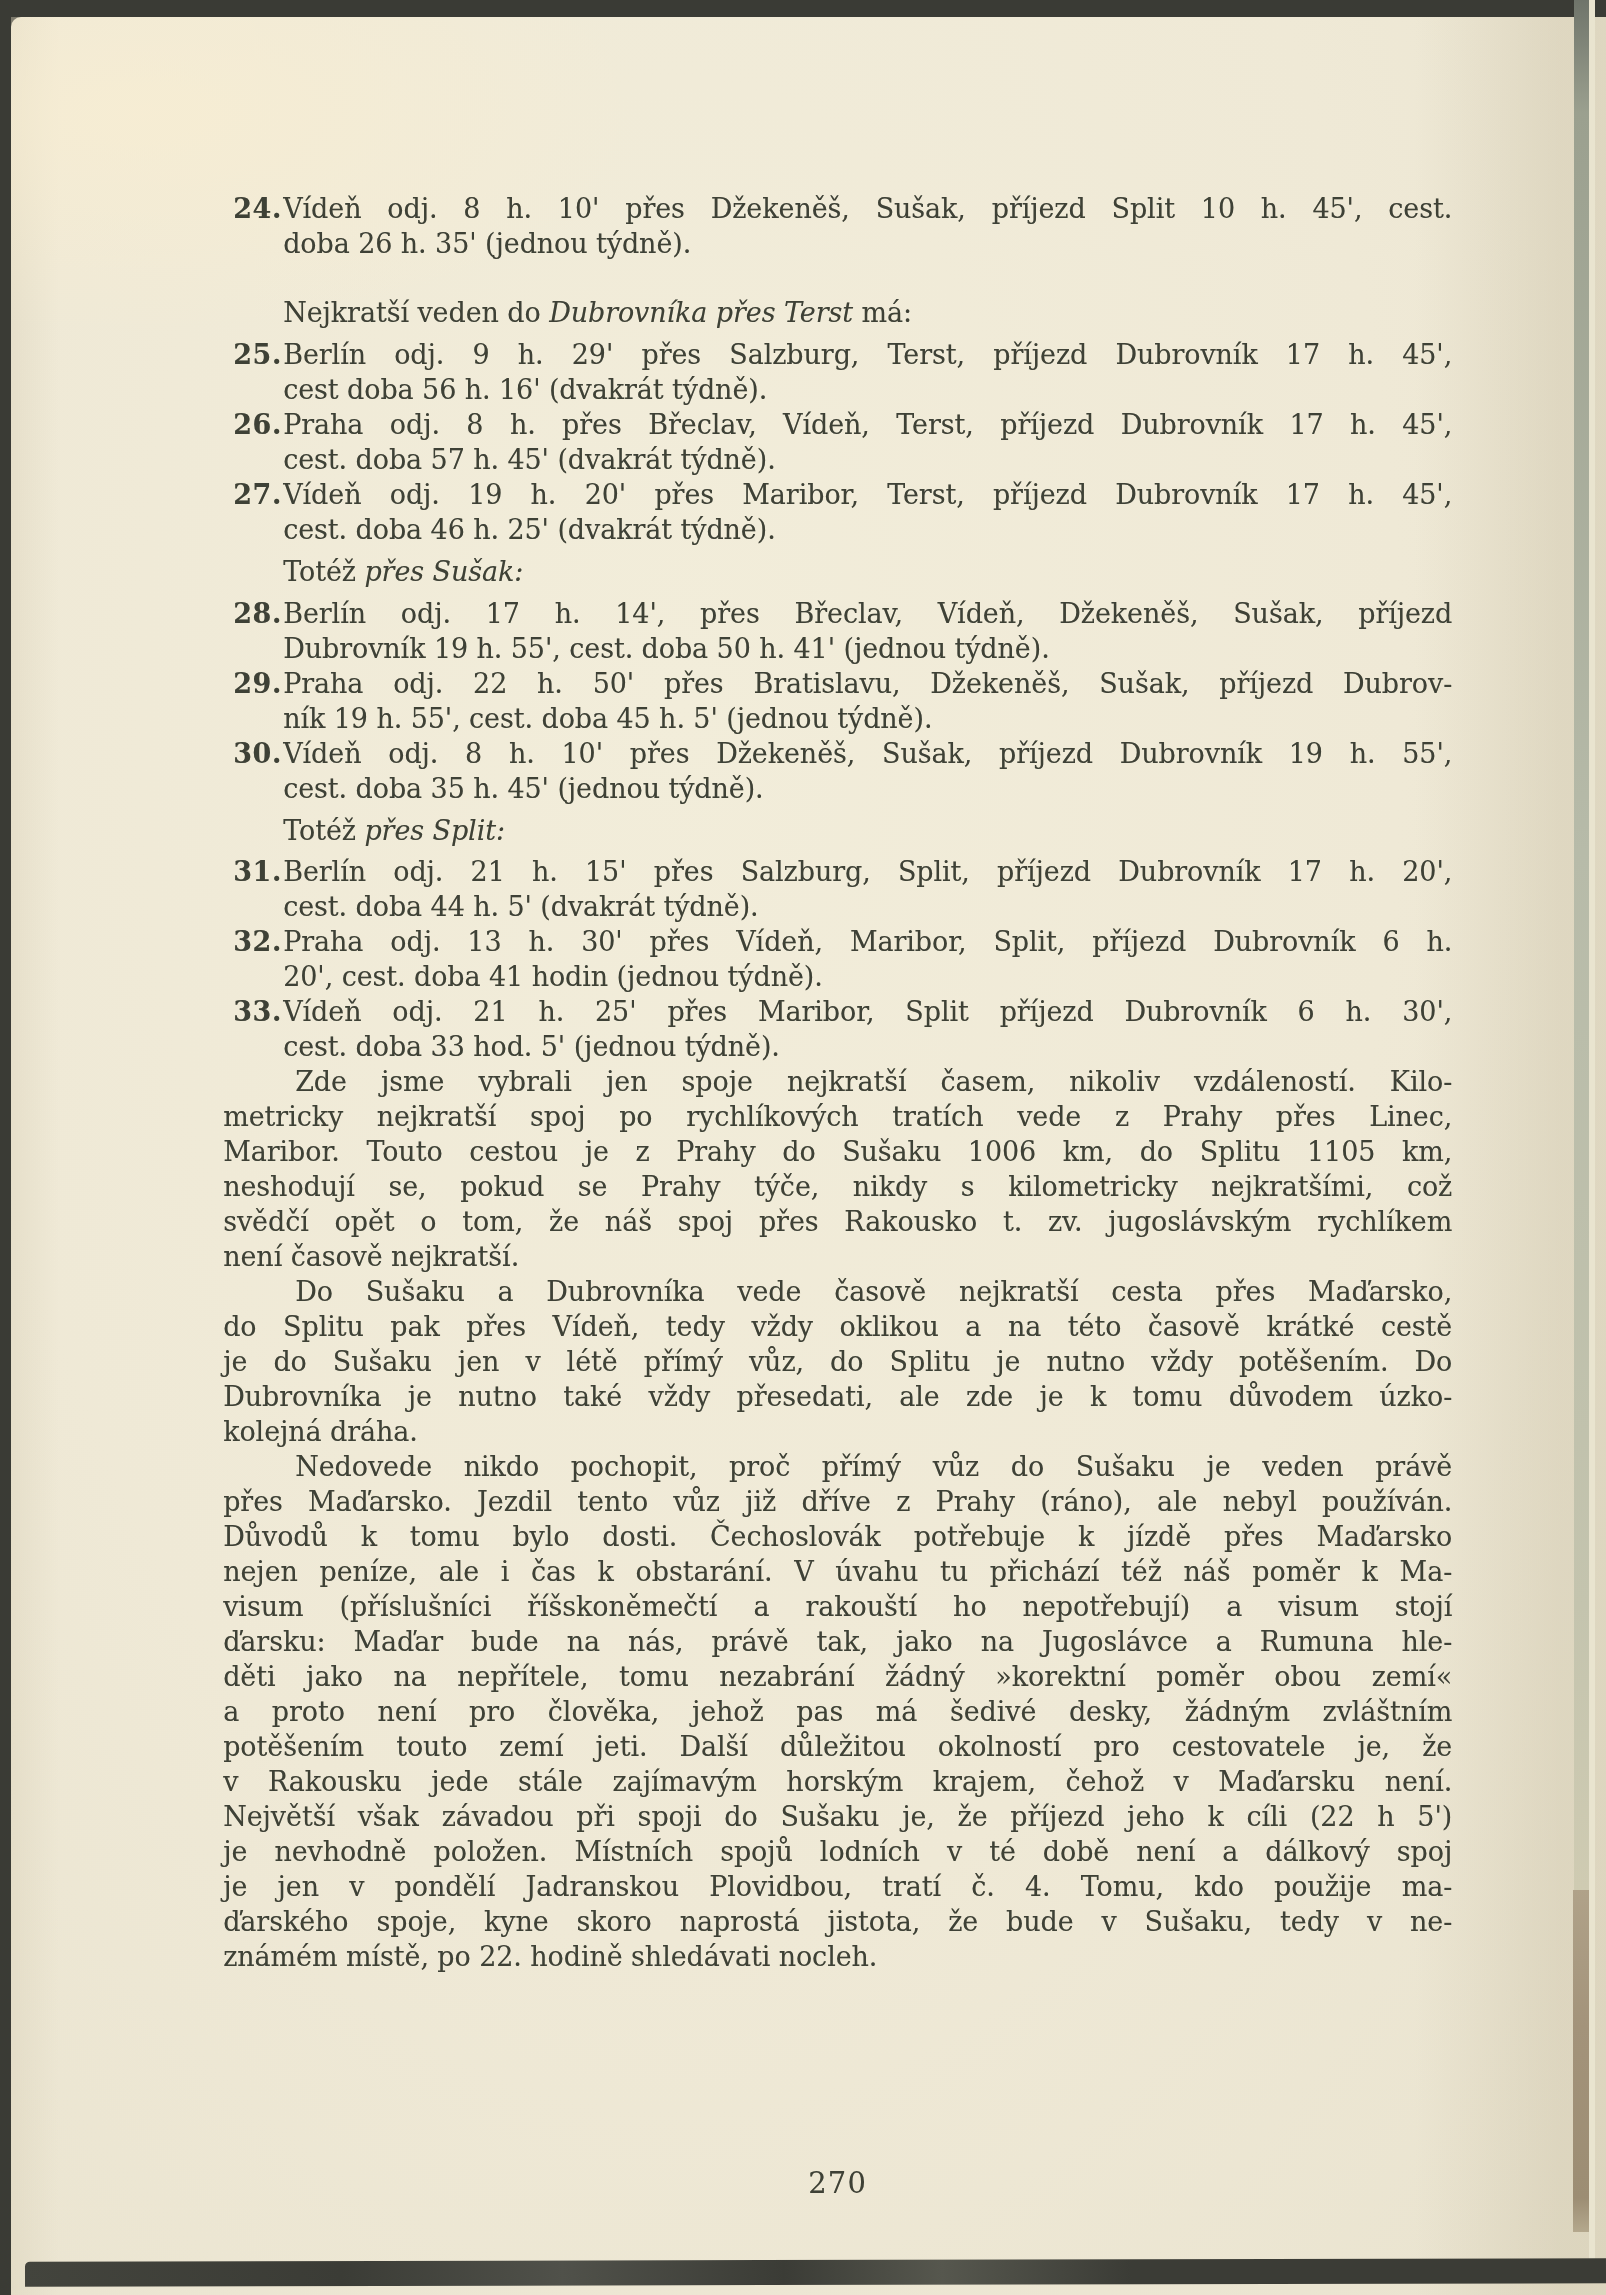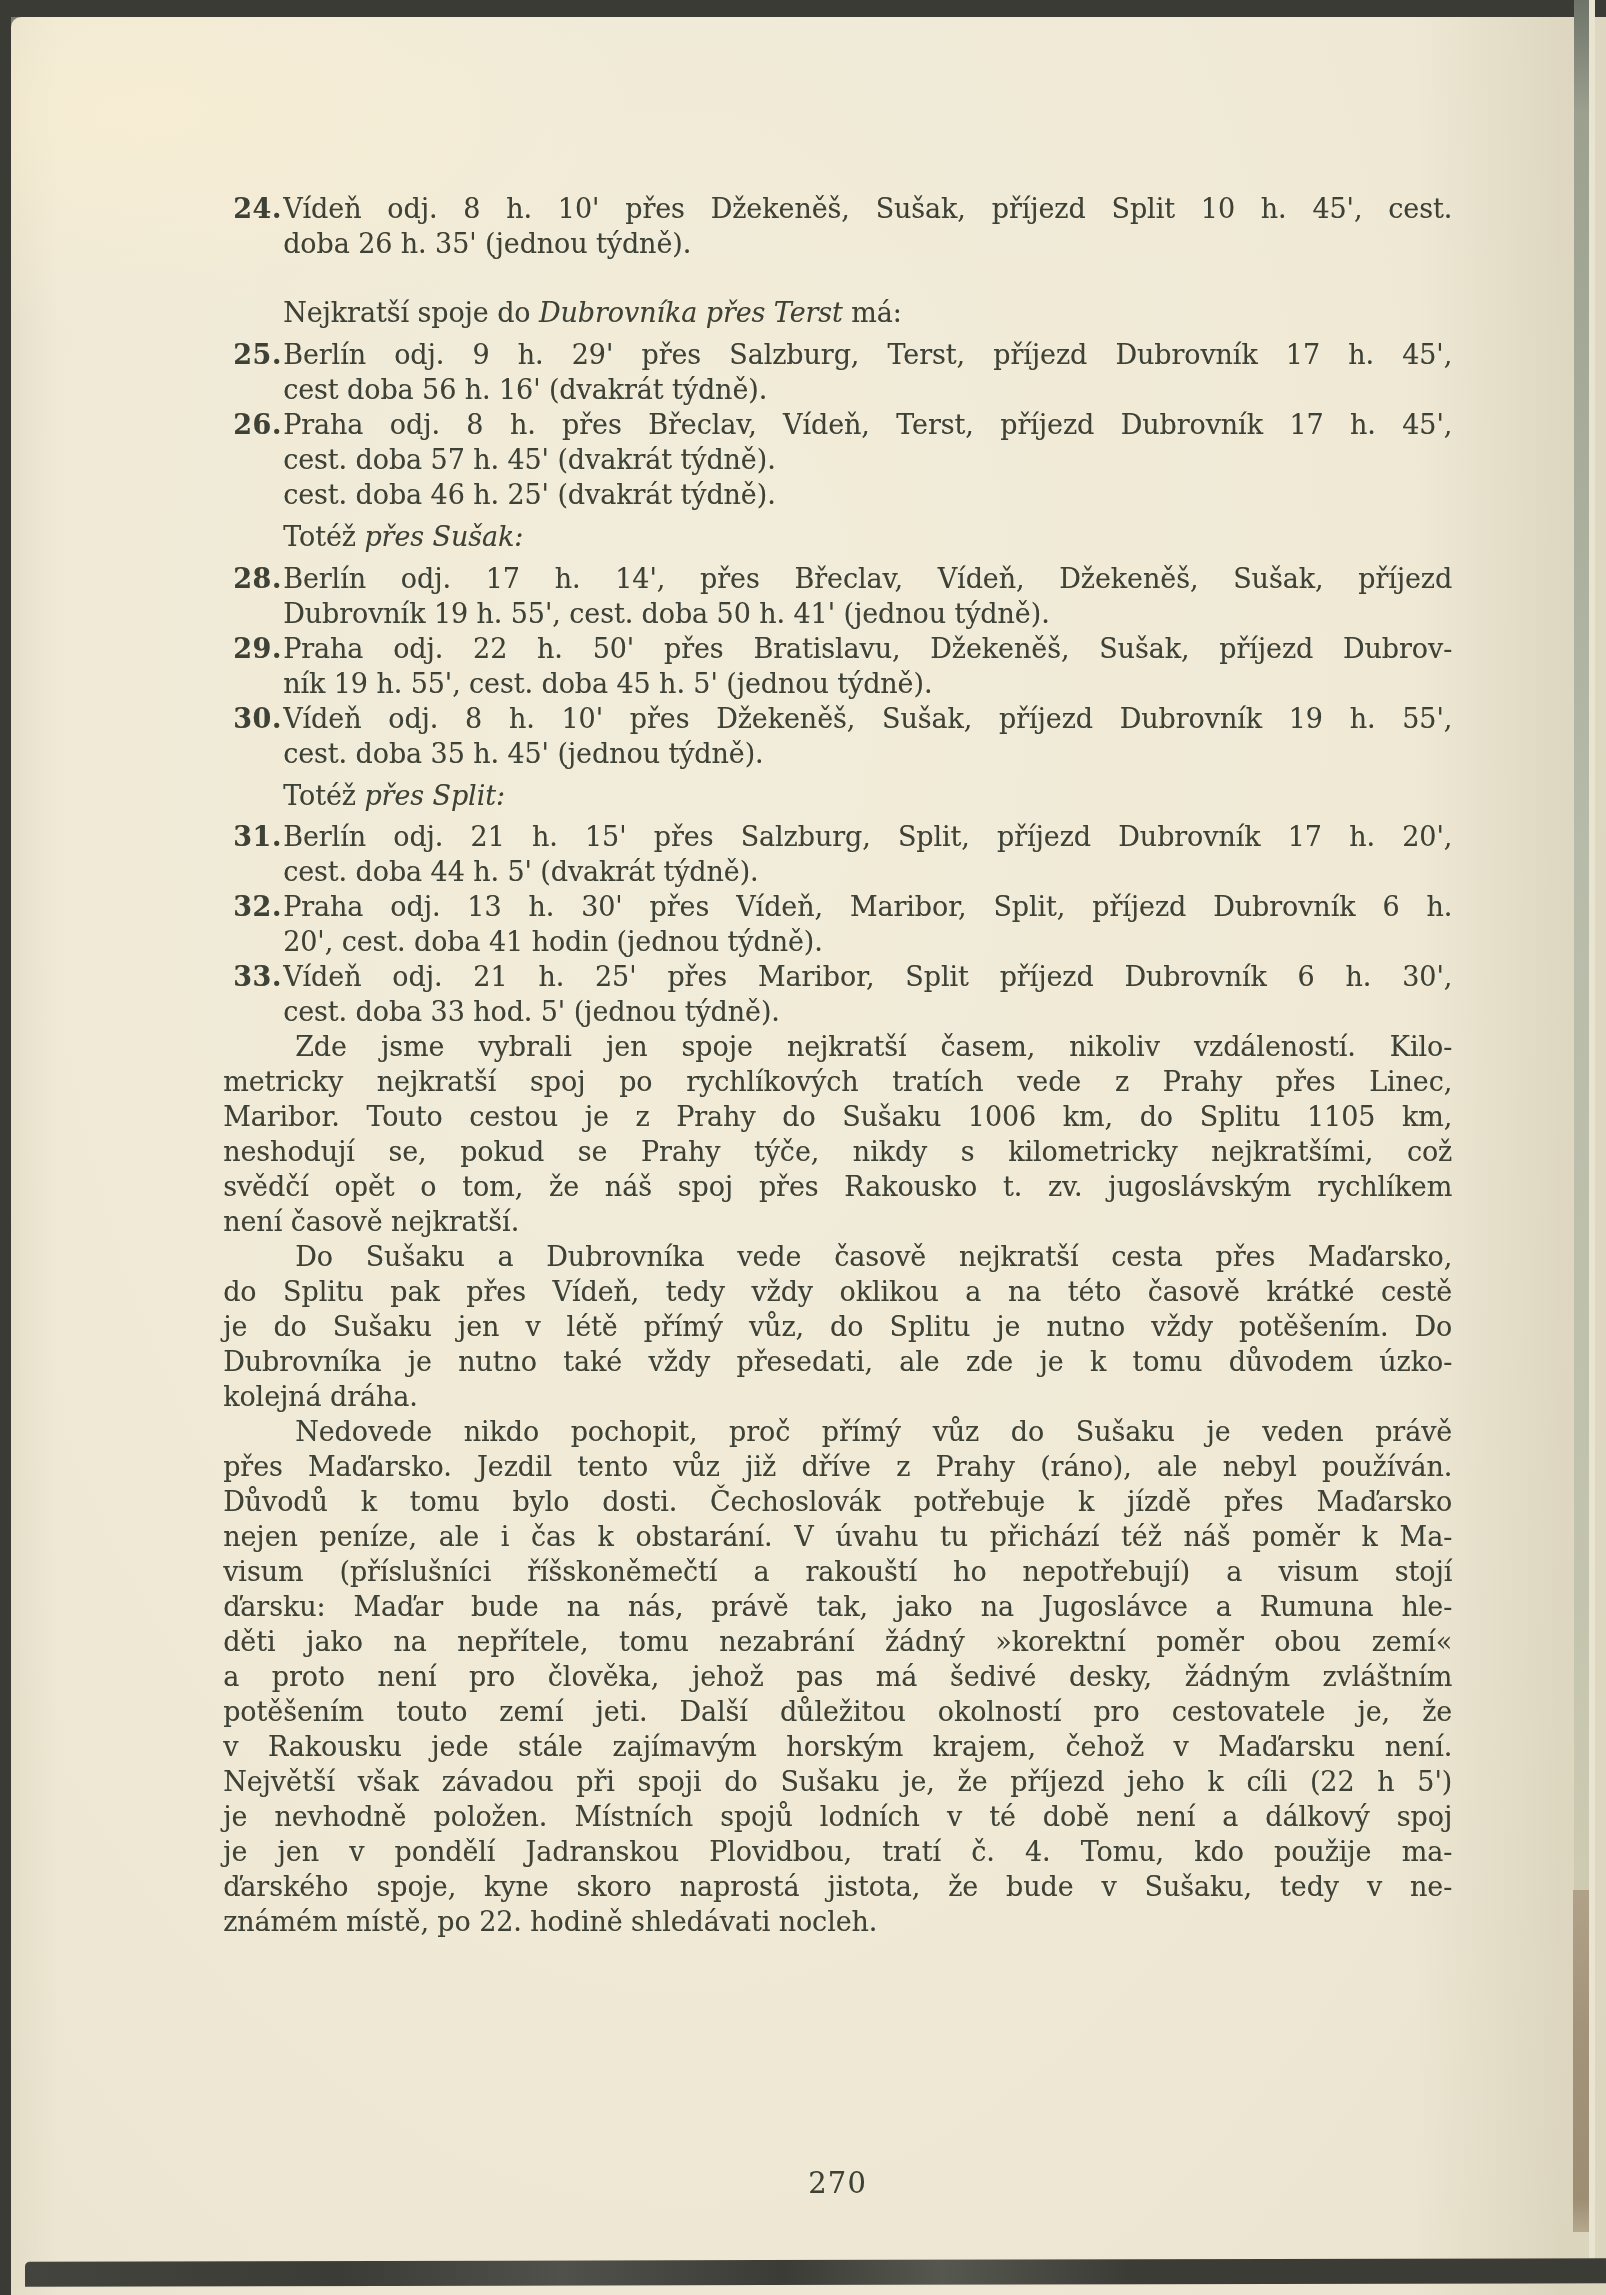--- a/index.html
+++ b/index.html
@@ -111,25 +111,26 @@
     text-shadow:0 0 0.6px rgba(62,65,54,.35);
   }
 </style>
 </head>
 <body>
 
 <div class="page">
   <div id="text-block">
       <div class="line entry-first"><span class="num">24.</span><span>Vídeň odj. 8 h. 10' přes Džekeněš, Sušak, příjezd Split 10 h. 45', cest.</span></div>
       <div class="line entry-cont last"><span>doba 26 h. 35' (jednou týdně).</span></div>
-      <div class="heading big-gap"><span>Nejkratší spoje do </span><i>Dubrovníka přes Terst</i><span> má:</span></div>
+      <div class="heading big-gap"><span>Nejkratší veden do </span><i>Dubrovníka přes Terst</i><span> má:</span></div>
       <div class="line entry-first"><span class="num">25.</span><span>Berlín odj. 9 h. 29' přes Salzburg, Terst, příjezd Dubrovník 17 h. 45',</span></div>
       <div class="line entry-cont last"><span>cest doba 56 h. 16' (dvakrát týdně).</span></div>
       <div class="line entry-first"><span class="num">26.</span><span>Praha odj. 8 h. přes Břeclav, Vídeň, Terst, příjezd Dubrovník 17 h. 45',</span></div>
       <div class="line entry-cont last"><span>cest. doba 57 h. 45' (dvakrát týdně).</span></div>
+      <div class="line entry-first"><span class="num">27.</span><span>Vídeň odj. 19 h. 20' přes Maribor, Terst, příjezd Dubrovník 17 h. 45',</span></div>
       <div class="line entry-cont last"><span>cest. doba 46 h. 25' (dvakrát týdně).</span></div>
       <div class="heading"><span>Totéž </span><i>přes Sušak:</i><span></span></div>
       <div class="line entry-first"><span class="num">28.</span><span>Berlín odj. 17 h. 14', přes Břeclav, Vídeň, Džekeněš, Sušak, příjezd</span></div>
       <div class="line entry-cont last"><span>Dubrovník 19 h. 55', cest. doba 50 h. 41' (jednou týdně).</span></div>
       <div class="line entry-first"><span class="num">29.</span><span>Praha odj. 22 h. 50' přes Bratislavu, Džekeněš, Sušak, příjezd Dubrov-</span></div>
       <div class="line entry-cont last"><span>ník 19 h. 55', cest. doba 45 h. 5' (jednou týdně).</span></div>
       <div class="line entry-first"><span class="num">30.</span><span>Vídeň odj. 8 h. 10' přes Džekeněš, Sušak, příjezd Dubrovník 19 h. 55',</span></div>
       <div class="line entry-cont last"><span>cest. doba 35 h. 45' (jednou týdně).</span></div>
       <div class="heading"><span>Totéž </span><i>přes Split:</i><span></span></div>
       <div class="line entry-first"><span class="num">31.</span><span>Berlín odj. 21 h. 15' přes Salzburg, Split, příjezd Dubrovník 17 h. 20',</span></div>

